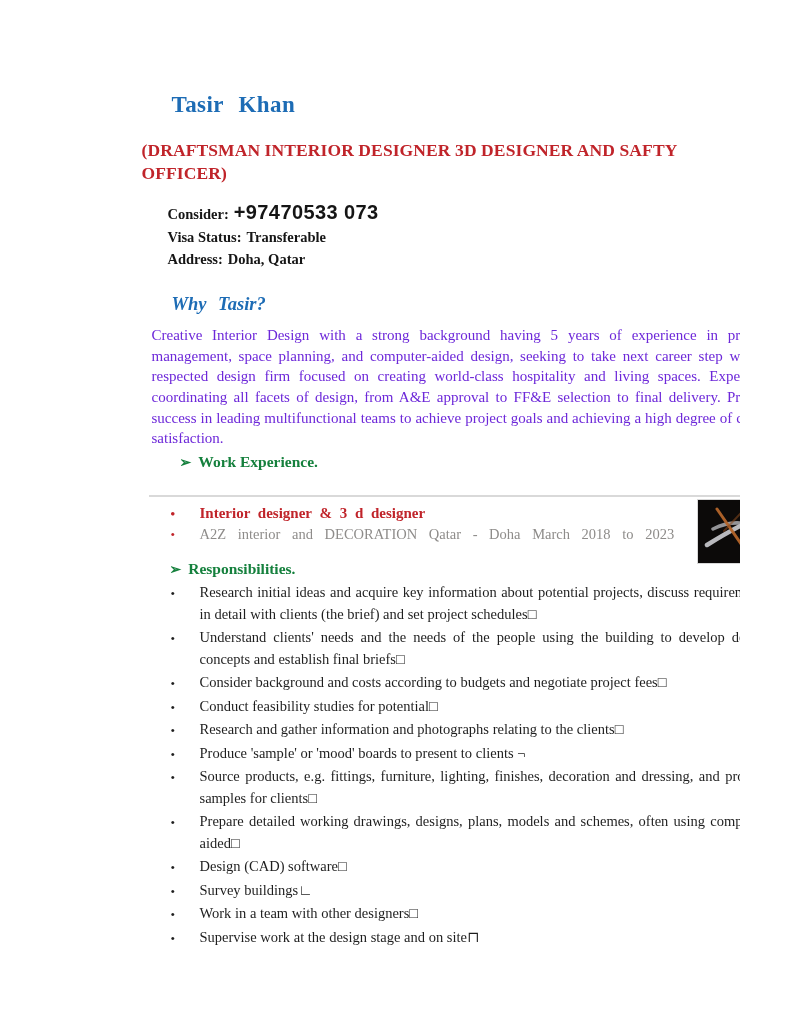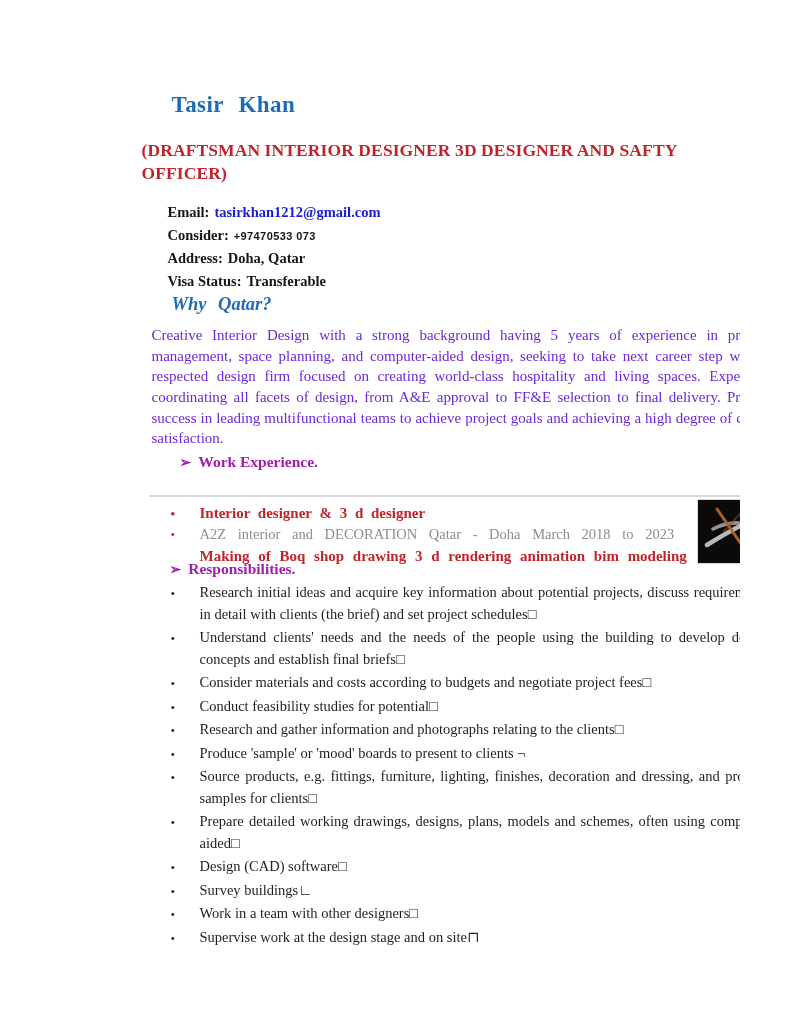--- a/index.html
+++ b/index.html
@@ -17,33 +17,33 @@
     position:absolute; left:90px; top:139px; margin:0; width:578px;
     font-size:17.5px; font-weight:bold; color:#c0242a; line-height:1.33;
     letter-spacing:0.1px;
   }
   .contact { position:absolute; left:116px; top:201px; font-size:14.5px; font-weight:bold; color:#151515; }
   .contact .row { line-height:22.5px; white-space:nowrap; }
   .contact .label { margin-right:5px; }
   .email-value { color:#1b1bd1; }
   .phone-value {
     font-family:"Liberation Sans","DejaVu Sans",sans-serif;
-    font-size:11px; letter-spacing:0.4px;
+    font-size:20px; letter-spacing:0.4px;
   }
   .why-heading {
     position:absolute; left:120px; top:294px; margin:0;
     font-size:18.5px; font-weight:bold; font-style:italic; color:#1d6cb5;
     word-spacing:7px;
   }
   .summary-body {
     position:absolute; left:100px; top:325px; margin:0; width:618px;
     font-size:15px; line-height:1.38; text-align:justify; color:#6d28d9;
   }
   .section-heading {
-    position:absolute; margin:0; font-size:15.5px; font-weight:bold; color:#a21caf;
+    position:absolute; margin:0; font-size:15.5px; font-weight:bold; color:#15803d;
     white-space:nowrap;
   }
   .wx-heading { left:128px; top:453px; }
   .resp-heading { left:118px; top:560px; }
   .arrow { margin-right:7px; font-size:14px; }
   .divider { position:absolute; left:97px; top:495px; width:607px; height:2px; background:#d9d9d9; }
   .job { position:absolute; left:100px; top:503px; width:555px; }
   .job-row { position:relative; padding-left:48px; }
   .bullet-dot { position:absolute; left:19px; top:0; font-size:13px; }
   .job-title {
@@ -78,67 +78,63 @@
 <body>
 
 <div class="page">
 
   <h1 class="candidate-name">Tasir Khan</h1>
 
   <h2 class="role-title">(DRAFTSMAN INTERIOR DESIGNER 3D DESIGNER AND SAFTY OFFICER)</h2>
 
   <div class="contact">
     <div class="row">
-      <span class="label">Email:</span><span class="email-value">tasirkhan1212@gmail.com</span>
+      <span class="label">Consider:</span><span class="phone-value">+97470533 073</span>
     </div>
     <div class="row">
-      <span class="label">Consider:</span><span class="phone-value">+97470533 073</span>
+      <span class="label">Visa Status:</span><span>Transferable</span>
     </div>
     <div class="row">
       <span class="label">Address:</span><span>Doha, Qatar</span>
     </div>
-    <div class="row">
-      <span class="label">Visa Status:</span><span>Transferable</span>
-    </div>
   </div>
 
-  <h3 class="why-heading">Why Qatar?</h3>
+  <h3 class="why-heading">Why Tasir?</h3>
 
   <p class="summary-body">Creative Interior Design with a strong background having 5 years of experience in project management, space planning, and computer-aided design, seeking to take next career step with a respected design firm focused on creating world-class hospitality and living spaces. Expert in coordinating all facets of design, from A&amp;E approval to FF&amp;E selection to final delivery. Proven success in leading multifunctional teams to achieve project goals and achieving a high degree of client satisfaction.</p>
 
   <h4 class="section-heading wx-heading"><span class="arrow">➢</span><span>Work Experience.</span></h4>
 
   <div class="divider"></div>
 
   <div class="job">
     <div class="job-row job-title">
       <span class="bullet-dot">•</span><span>Interior designer &amp; 3 d designer</span>
     </div>
     <div class="job-row job-company">
       <span class="bullet-dot">•</span><span>A2Z interior and DECORATION Qatar - Doha March 2018 to 2023</span>
     </div>
-    <div class="job-highlight">Making of Boq shop drawing 3 d rendering animation bim modeling</div>
   </div>
 
   <div class="logo-box">
     <svg width="65" height="63" viewBox="0 0 65 63" xmlns="http://www.w3.org/2000/svg">
       <rect x="0" y="0" width="65" height="63" fill="#0c0a09"></rect>
       <path d="M9 45 C 22 37, 40 26, 57 19" stroke="#c9c9cd" stroke-width="4.5" fill="none" stroke-linecap="round" opacity="0.92"></path>
       <path d="M15 29 C 26 23.5, 38 21.5, 49 24" stroke="#b5b5ba" stroke-width="3.5" fill="none" stroke-linecap="round" opacity="0.8"></path>
       <path d="M19 9 L 48 51" stroke="#b4652a" stroke-width="3" stroke-linecap="round" opacity="0.95"></path>
       <path d="M43 13 L 26 31" stroke="#8a4a1e" stroke-width="2" stroke-linecap="round" opacity="0.55"></path>
     </svg>
   </div>
 
   <h4 class="section-heading resp-heading"><span class="arrow">➢</span><span>Responsibilities.</span></h4>
 
   <ul class="resp-list">
       <li><span class="bullet-dot">•</span><span>Research initial ideas and acquire key information about potential projects, discuss requirements in detail with clients (the brief) and set project schedules□</span></li>
       <li><span class="bullet-dot">•</span><span>Understand clients' needs and the needs of the people using the building to develop design concepts and establish final briefs□</span></li>
-      <li><span class="bullet-dot">•</span><span>Consider materials and costs according to budgets and negotiate project fees□</span></li>
+      <li><span class="bullet-dot">•</span><span>Consider background and costs according to budgets and negotiate project fees□</span></li>
       <li><span class="bullet-dot">•</span><span>Conduct feasibility studies for potential□</span></li>
       <li><span class="bullet-dot">•</span><span>Research and gather information and photographs relating to the clients□</span></li>
       <li><span class="bullet-dot">•</span><span>Produce 'sample' or 'mood' boards to present to clients ¬</span></li>
       <li><span class="bullet-dot">•</span><span>Source products, e.g. fittings, furniture, lighting, finishes, decoration and dressing, and provide samples for clients□</span></li>
       <li><span class="bullet-dot">•</span><span>Prepare detailed working drawings, designs, plans, models and schemes, often using computer-aided□</span></li>
       <li><span class="bullet-dot">•</span><span>Design (CAD) software□</span></li>
       <li><span class="bullet-dot">•</span><span>Survey buildings∟</span></li>
       <li><span class="bullet-dot">•</span><span>Work in a team with other designers□</span></li>
       <li><span class="bullet-dot">•</span><span>Supervise work at the design stage and on site⊓</span></li>
     </ul>

